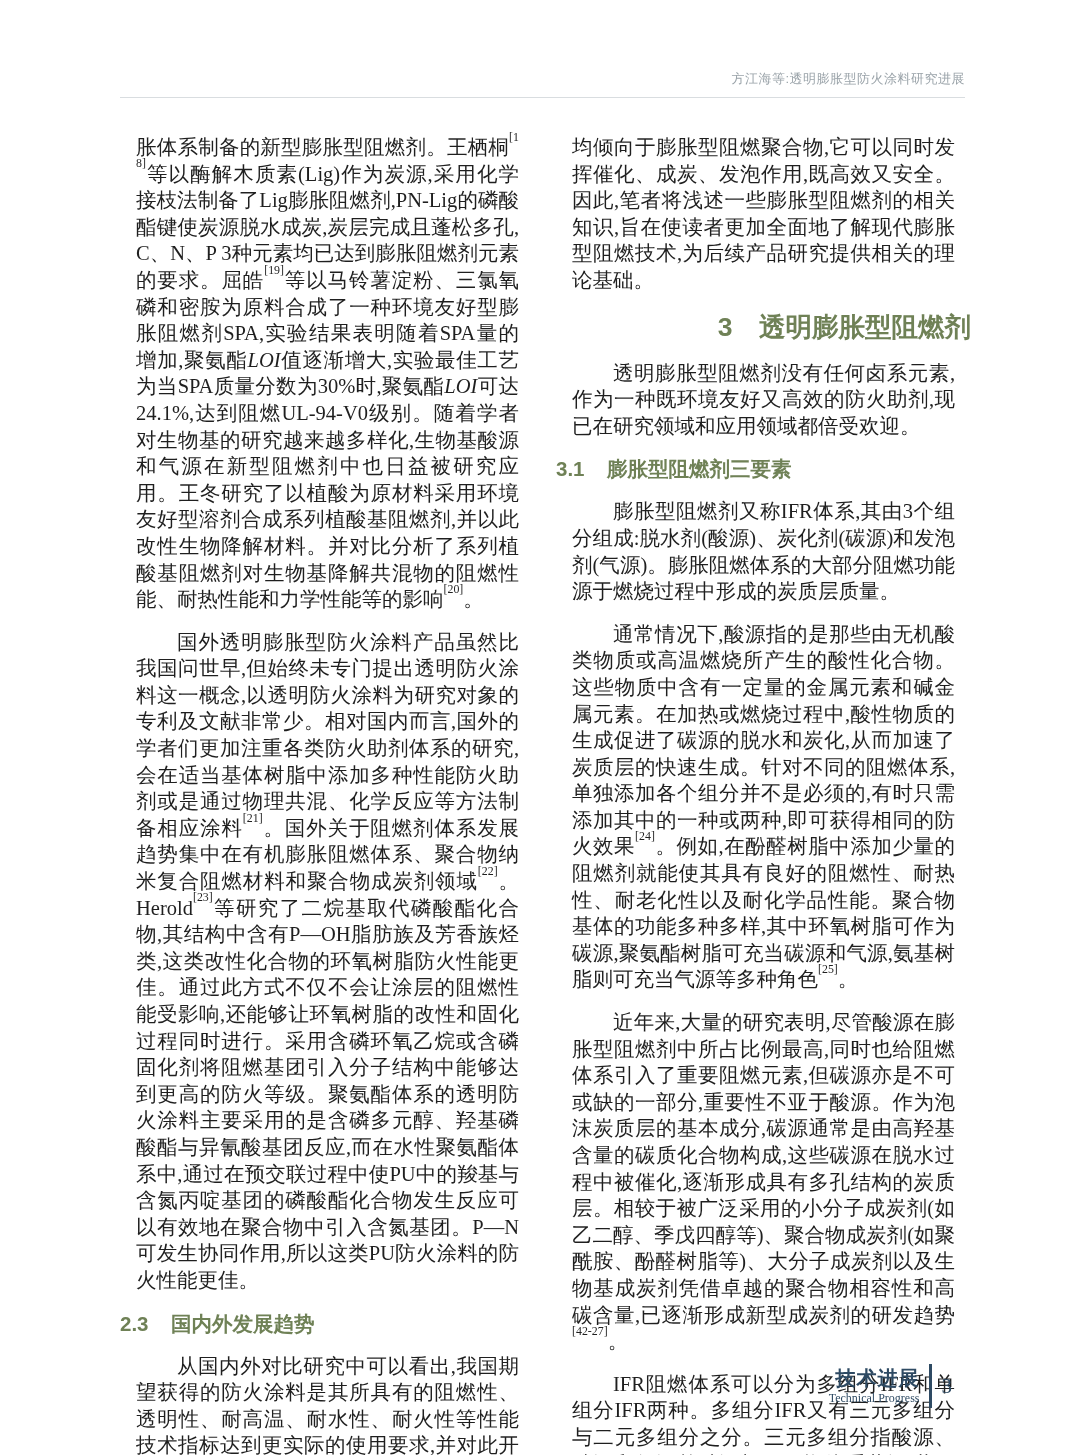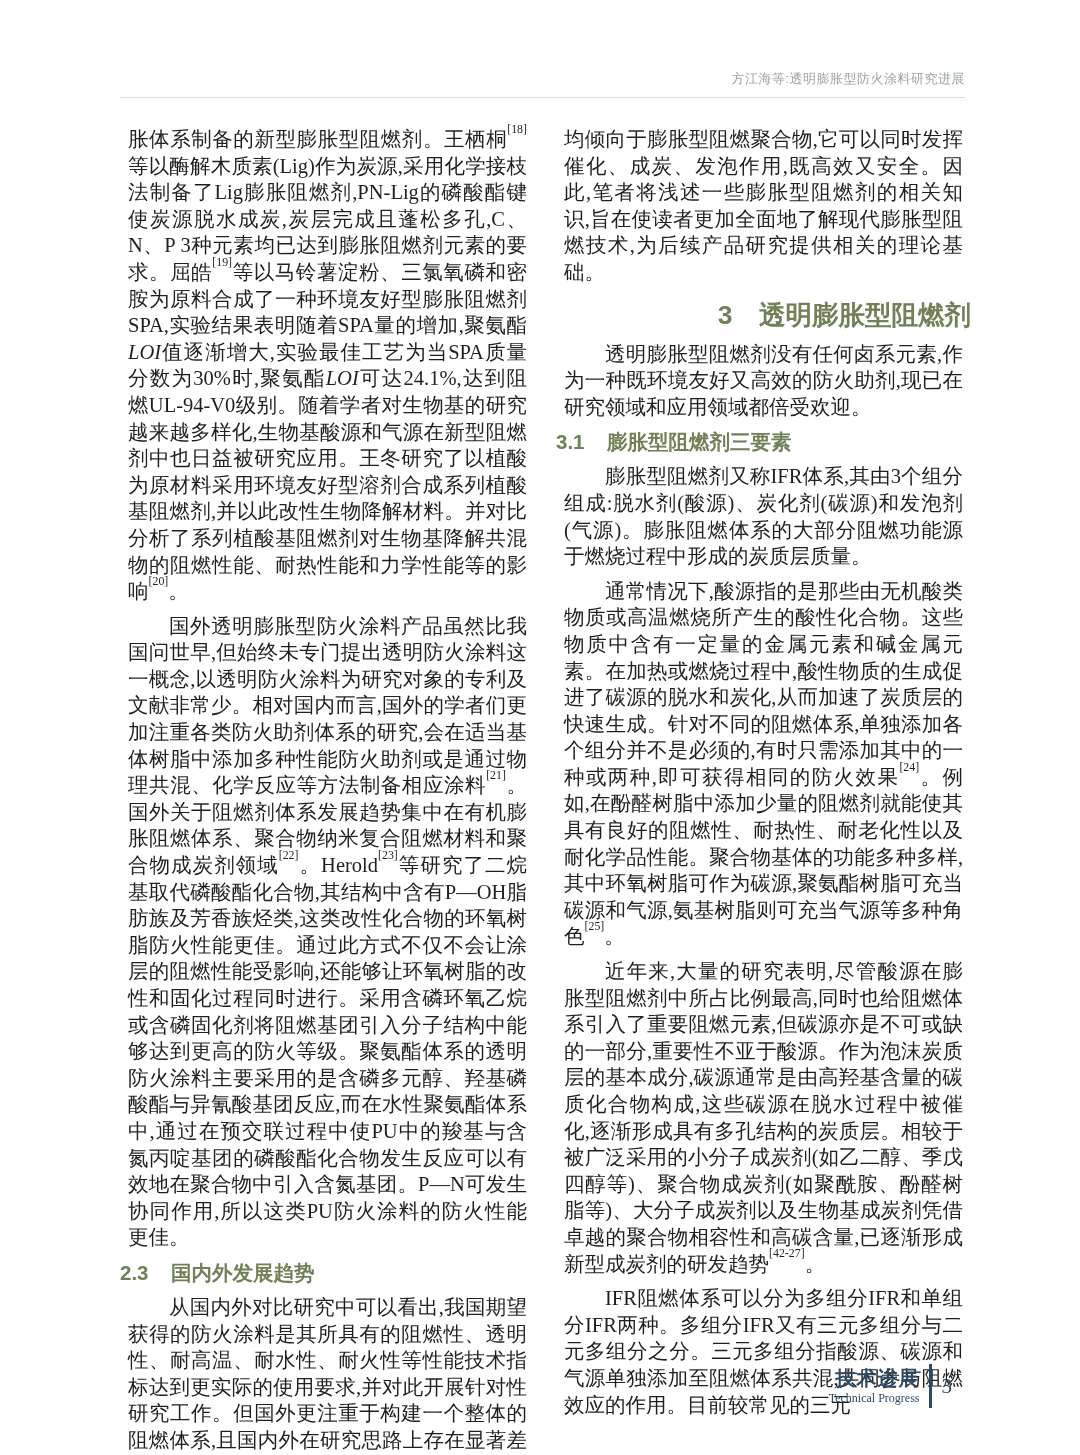--- a/index.html
+++ b/index.html
@@ -27,21 +27,21 @@
   .header-rule{
     position:absolute;left:120px;right:115px;top:97px;height:1px;
     background:var(--rule);
   }
   .columns{
     position:absolute;left:120px;top:118px;
     width:851px;display:flex;gap:21px;
   }
   .col{width:415px;}
   .para{
-    margin:8px;
+    margin:16px;
     font-size:20.5px;line-height:26.6px;
     text-align:justify;
     text-justify:inter-ideograph;
     word-break:break-all;
   }
   .para.indent{text-indent:2em;}
   .para sup{
     font-size:0.58em;line-height:0;position:relative;top:-0.45em;
   }
   .para i{font-style:italic;}

